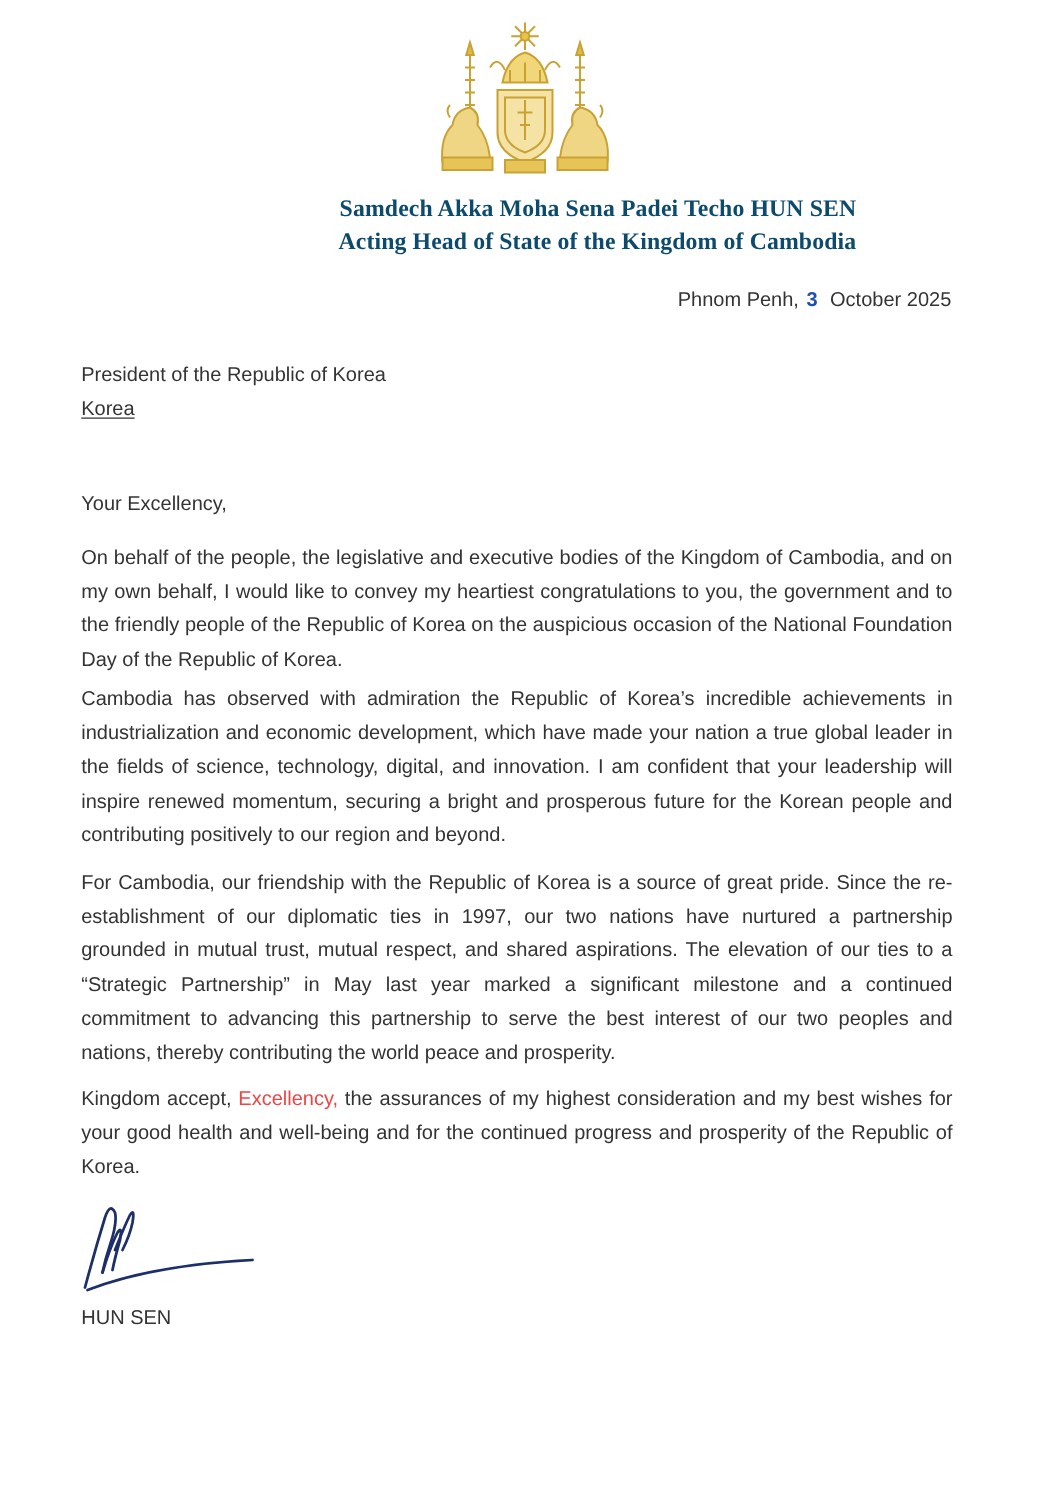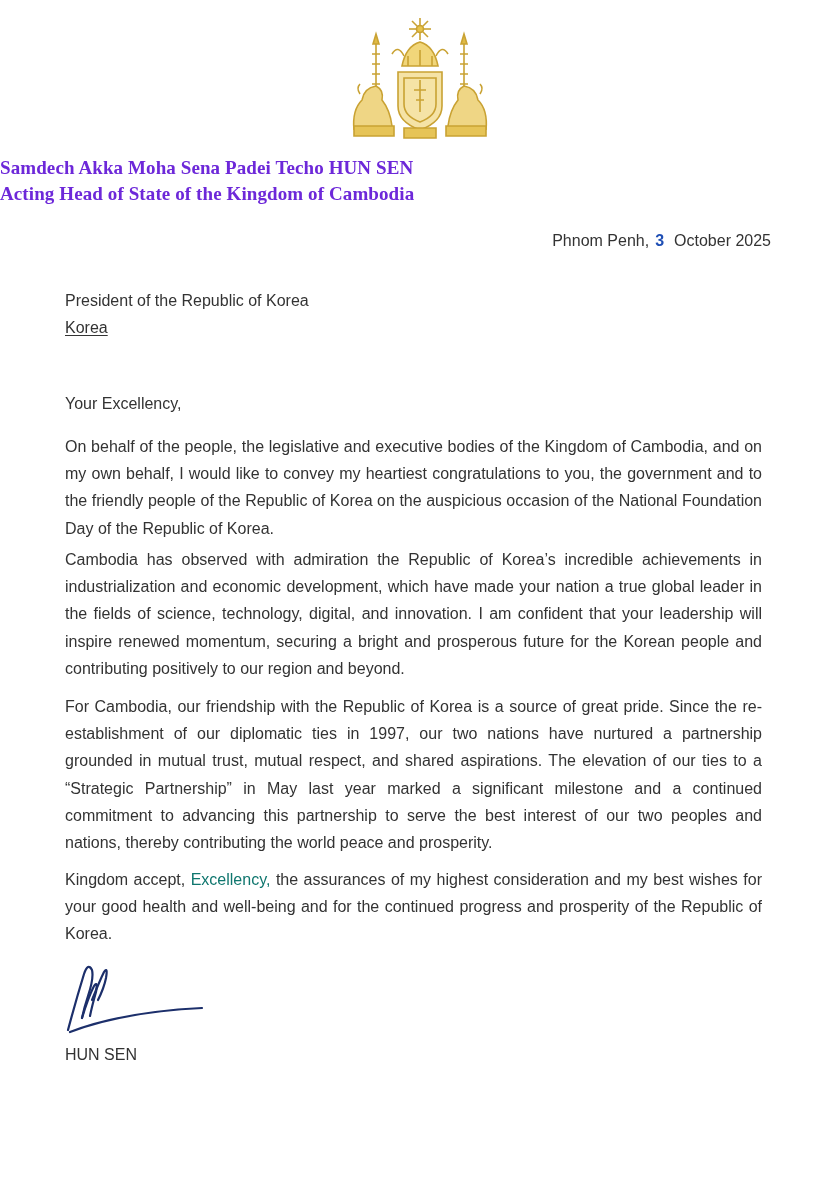--- a/index.html
+++ b/index.html
@@ -19,32 +19,32 @@
       position: absolute;
       left: 346px;
       top: 14px;
       width: 148px;
       height: 132px;
     }
     .header {
       position: absolute;
       left: 0;
       width: 685px;
-      text-align: left;
+      text-align: right;
       font-family: "Liberation Serif", serif;
       font-weight: bold;
-      color: #6d28d9;
+      color: #0c4a6e;
       font-size: 19px;
       letter-spacing: 0.1px;
     }
     .header.l1 { top: 157px; }
     .header.l2 { top: 183px; }
     .dateline {
       position: absolute;
-      right: 68px;
+      right: 78px;
       top: 232px;
       font-size: 16px;
       color: #333;
       white-space: nowrap;
     }
     .dateline .day {
       color: #1f4fb5;
       font-weight: bold;
       margin: 0 10px 0 6px;
     }
@@ -73,21 +73,21 @@
       width: 697px;
       font-size: 16px;
       line-height: 27.2px;
       text-align: justify;
       color: #333;
     }
     .p1 { top: 433px; }
     .p2 { top: 546px; }
     .p3 { top: 693px; }
     .p4 { top: 866px; }
-    .p4 .strong { color: #0f766e; }
+    .p4 .strong { color: #ef4444; }
     .signature {
       position: absolute;
       left: 62px;
       top: 960px;
       width: 150px;
       height: 75px;
     }
     .signer {
       position: absolute;
       left: 65px;

